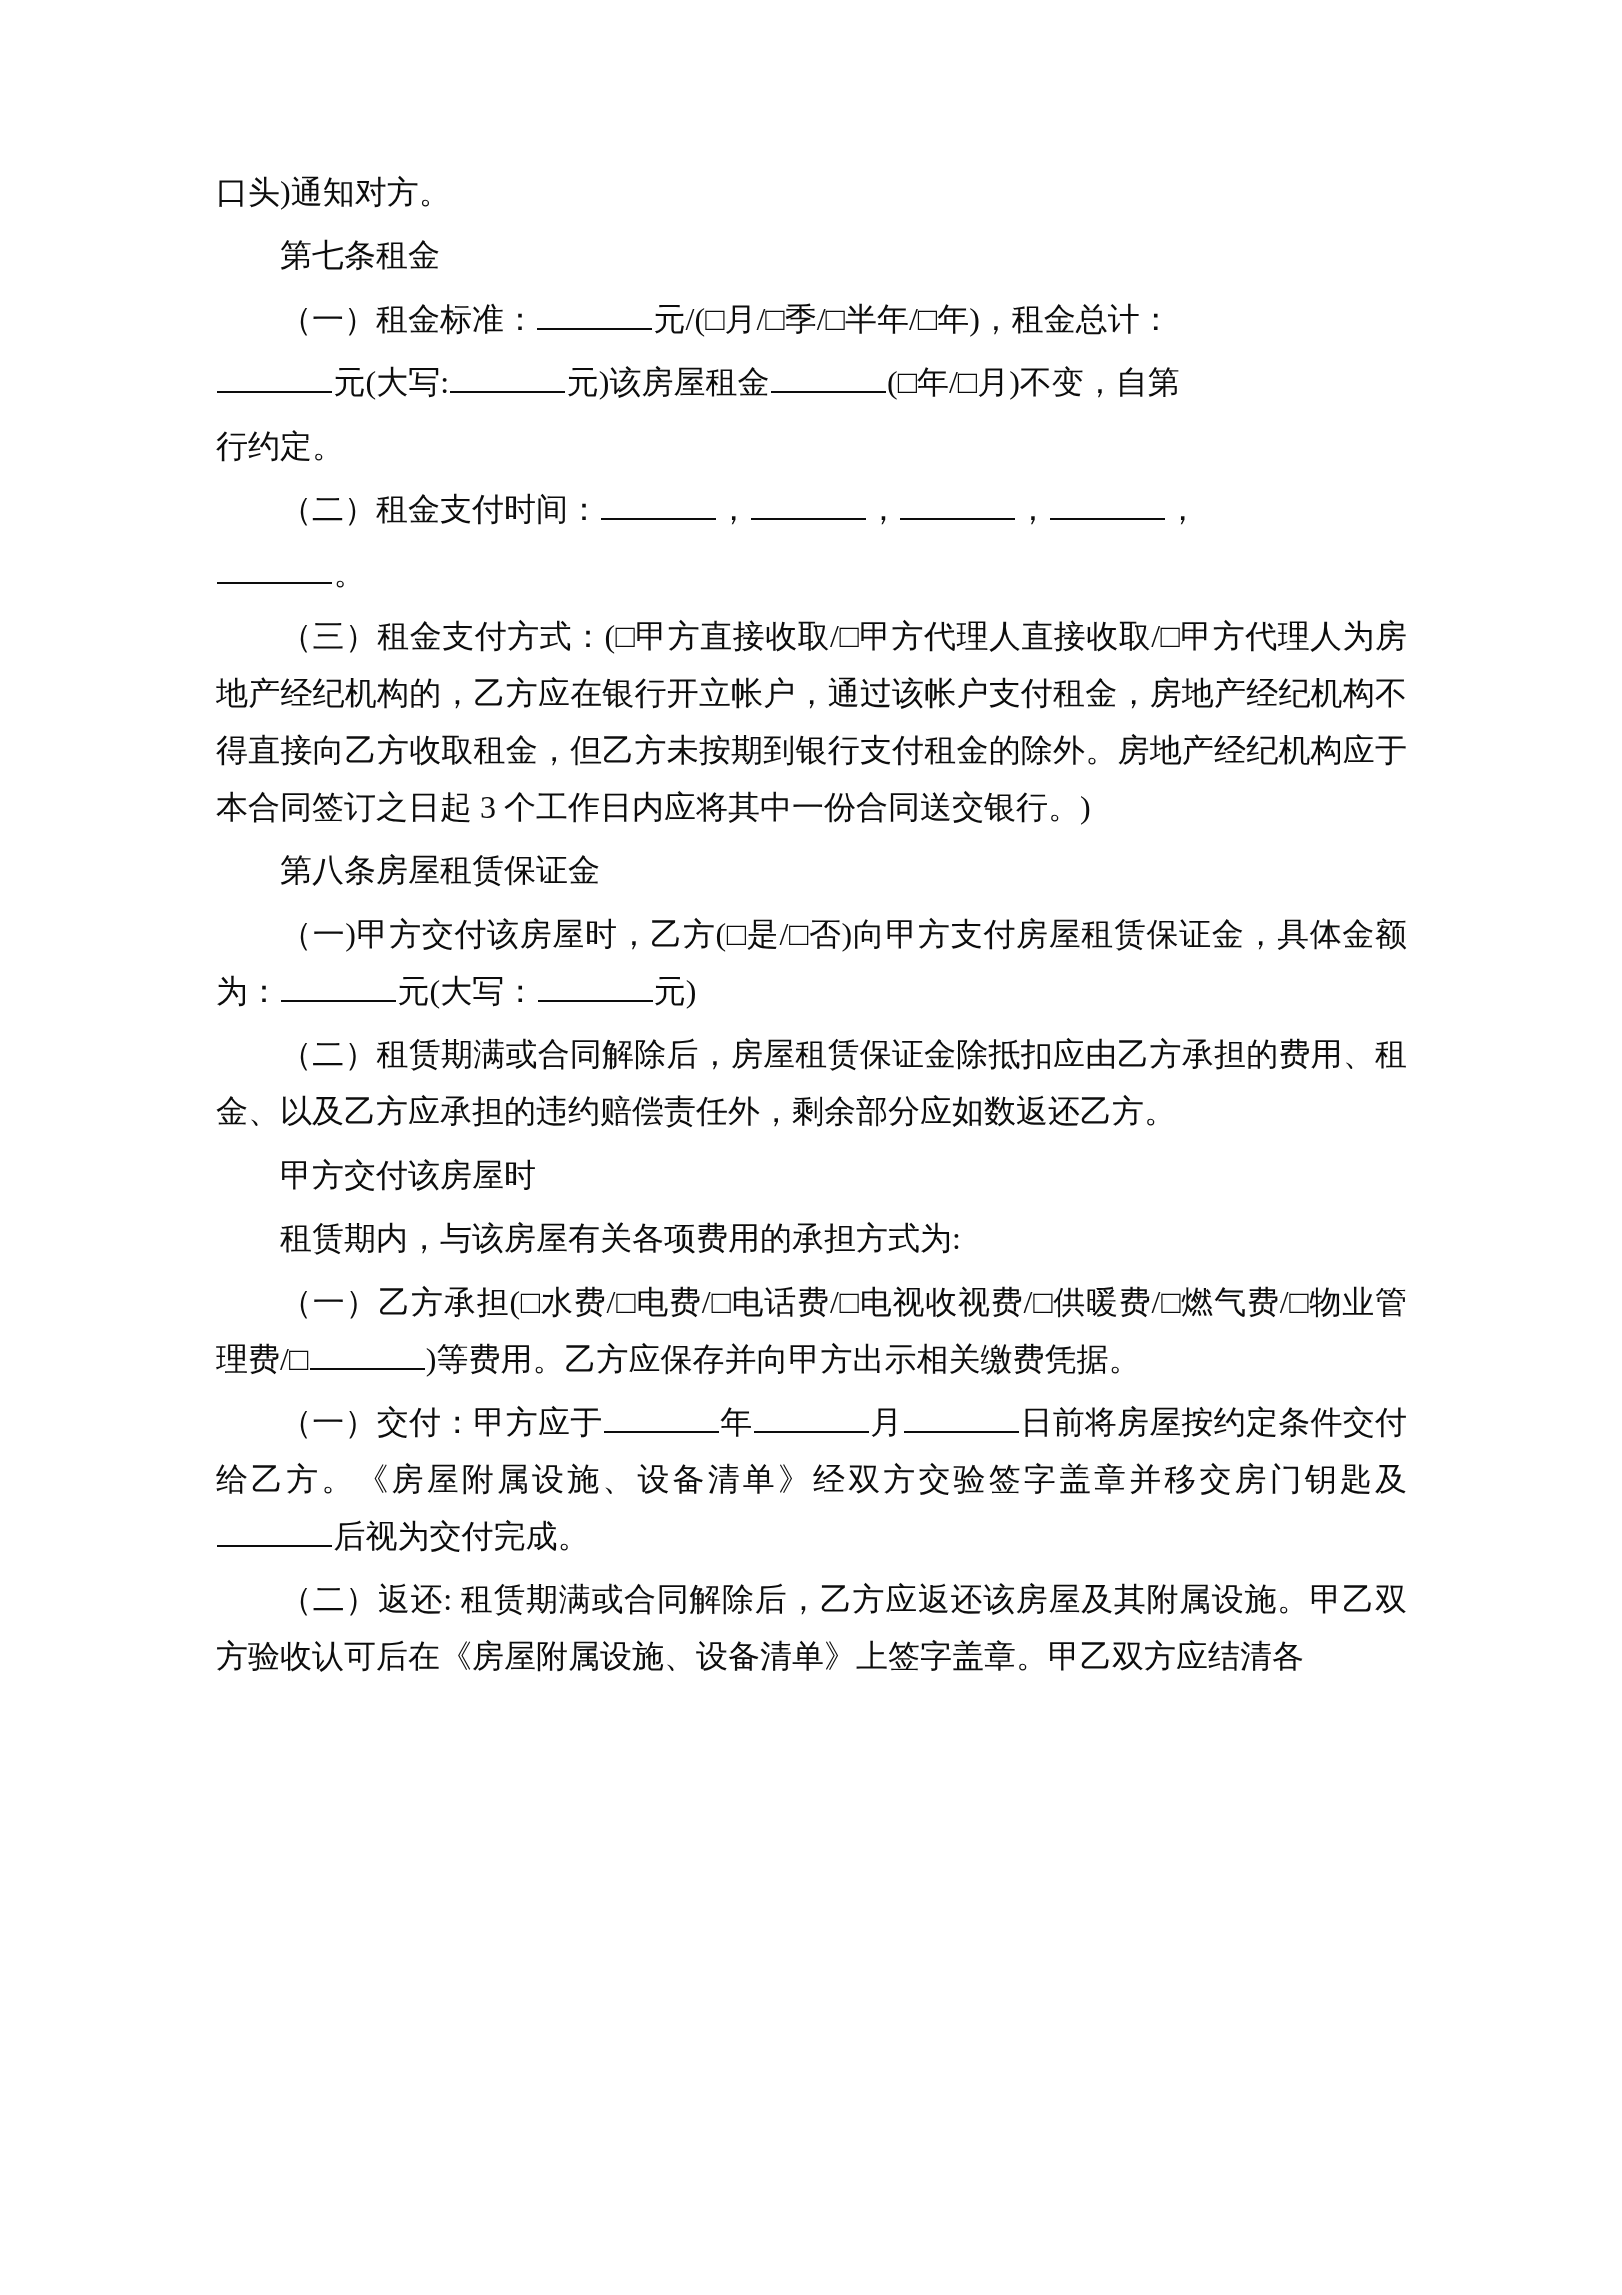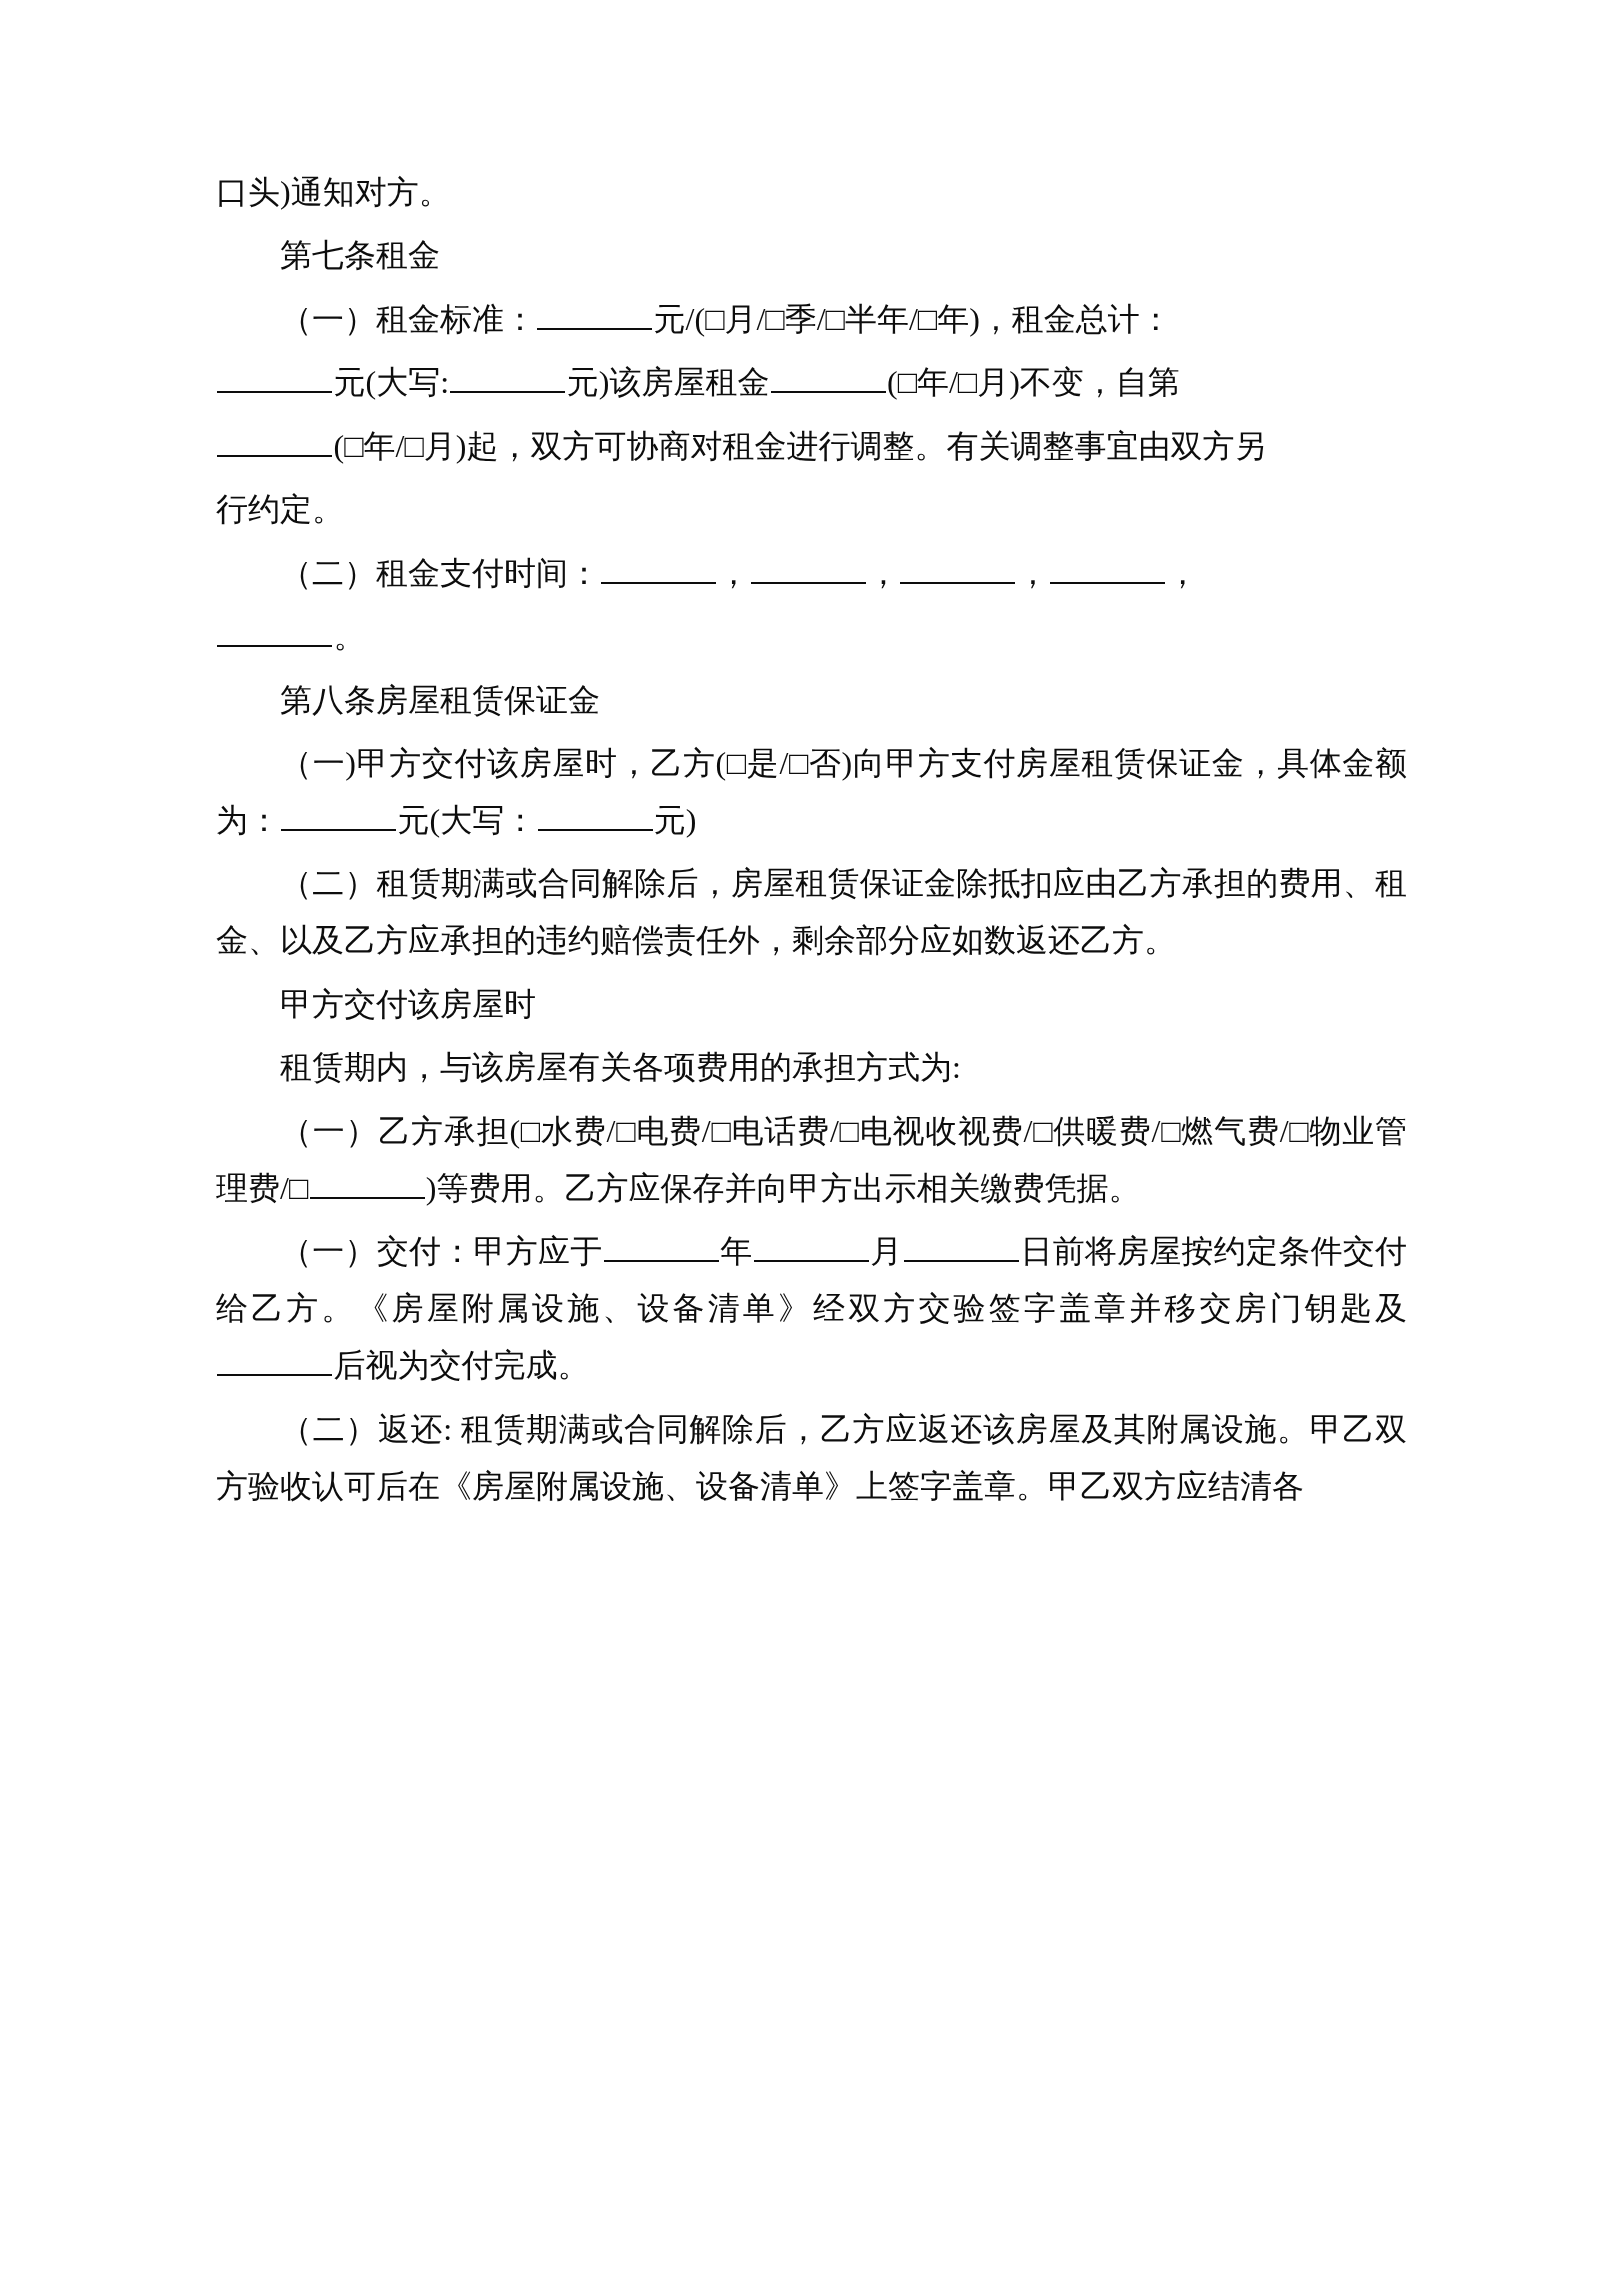--- a/index.html
+++ b/index.html
@@ -43,24 +43,24 @@
 </style>
 </head>
 <body>
 
 <div class="page">
   <div class="doc-body" id="doc-body">
       <p class="para"><span>口头)通知对方。</span></p>
       <p class="para indent"><span>第七条租金</span></p>
       <p class="para indent"><span>（一）租金标准：</span><span class="blank b-md"></span><span>元/(□月/□季/□半年/□年)，租金总计：</span></p>
       <p class="para"><span class="blank b-md"></span><span>元(大写:</span><span class="blank b-md"></span><span>元)该房屋租金</span><span class="blank b-md"></span><span>(□年/□月)不变，自第</span></p>
-      <p class="para"><span class="blank b-md"></span><span>(□年/□月)起，双方可协商对租金进行调整。有关调整事宜由双方另</span></p>
       <p class="para"><span>行约定。</span></p>
       <p class="para indent"><span>（二）租金支付时间：</span><span class="blank b-md"></span><span>，</span><span class="blank b-md"></span><span>，</span><span class="blank b-md"></span><span>，</span><span class="blank b-md"></span><span>，</span></p>
       <p class="para"><span class="blank b-md"></span><span>。</span></p>
+      <p class="para indent"><span>（三）租金支付方式：(□甲方直接收取/□甲方代理人直接收取/□甲方代理人为房地产经纪机构的，乙方应在银行开立帐户，通过该帐户支付租金，房地产经纪机构不得直接向乙方收取租金，但乙方未按期到银行支付租金的除外。房地产经纪机构应于本合同签订之日起 3 个工作日内应将其中一份合同送交银行。)</span></p>
       <p class="para indent"><span>第八条房屋租赁保证金</span></p>
       <p class="para indent"><span>（一)甲方交付该房屋时，乙方(□是/□否)向甲方支付房屋租赁保证金，具体金额为：</span><span class="blank b-md"></span><span>元(大写：</span><span class="blank b-md"></span><span>元)</span></p>
       <p class="para indent"><span>（二）租赁期满或合同解除后，房屋租赁保证金除抵扣应由乙方承担的费用、租金、以及乙方应承担的违约赔偿责任外，剩余部分应如数返还乙方。</span></p>
       <p class="para indent"><span>甲方交付该房屋时</span></p>
       <p class="para indent"><span>租赁期内，与该房屋有关各项费用的承担方式为:</span></p>
       <p class="para indent"><span>（一）乙方承担(□水费/□电费/□电话费/□电视收视费/□供暖费/□燃气费/□物业管理费/□</span><span class="blank b-md"></span><span>)等费用。乙方应保存并向甲方出示相关缴费凭据。</span></p>
       <p class="para indent"><span>（一）交付：甲方应于</span><span class="blank b-md"></span><span>年</span><span class="blank b-md"></span><span>月</span><span class="blank b-md"></span><span>日前将房屋按约定条件交付给乙方。《房屋附属设施、设备清单》经双方交验签字盖章并移交房门钥匙及</span><span class="blank b-md"></span><span>后视为交付完成。</span></p>
       <p class="para indent"><span>（二）返还: 租赁期满或合同解除后，乙方应返还该房屋及其附属设施。甲乙双方验收认可后在《房屋附属设施、设备清单》上签字盖章。甲乙双方应结清各</span></p>
     </div>
 </div>

